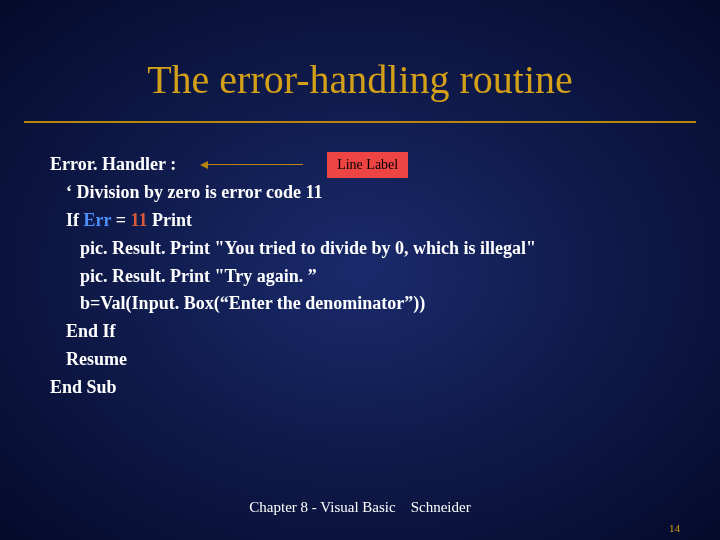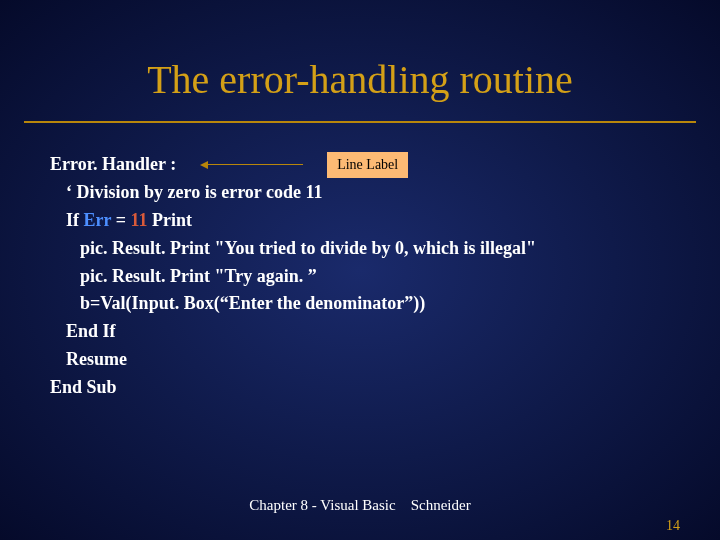--- a/index.html
+++ b/index.html
@@ -54,21 +54,21 @@
     background: #b8860b;
     position: relative;
   }
   .arrow-head {
     width: 0; height: 0;
     border-top: 4px solid transparent;
     border-bottom: 4px solid transparent;
     border-right: 8px solid #b8860b;
   }
   .callout {
-    background: #fdba74;
+    background: #ef4444;
     color: #000;
     font-size: 14px;
     font-weight: normal;
     padding: 2px 10px;
     border-radius: 0;
     font-family: "Times New Roman", serif;
   }
   .footer {
     position: absolute;
     bottom: 6px;
@@ -82,21 +82,21 @@
   .footer-center {
     position: absolute;
     left: 50%;
     transform: translateX(-50%);
     color: #fff;
     font-size: 15px;
   }
   .footer-right {
     margin-left: auto;
     color: #d4a017;
-    font-size: 14px;
+    font-size: 11px;
     margin-top: 42px;
   }
 </style>
 </head>
 <body>
 
 <h1 class="title">The error-handling routine</h1>
 <div class="underline"></div>
 
 <div class="content">

